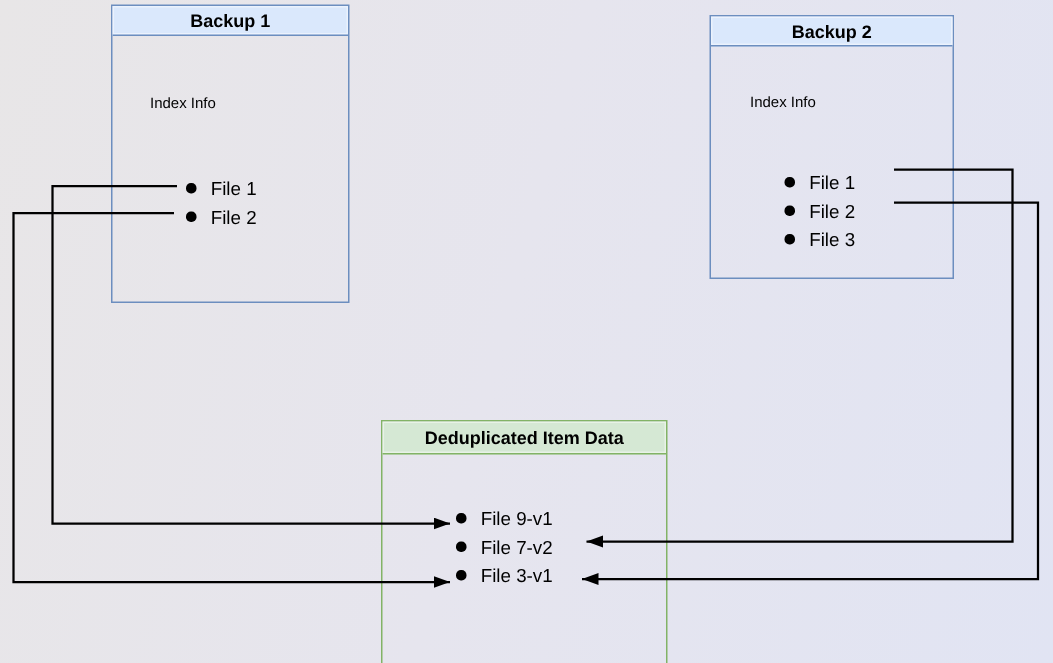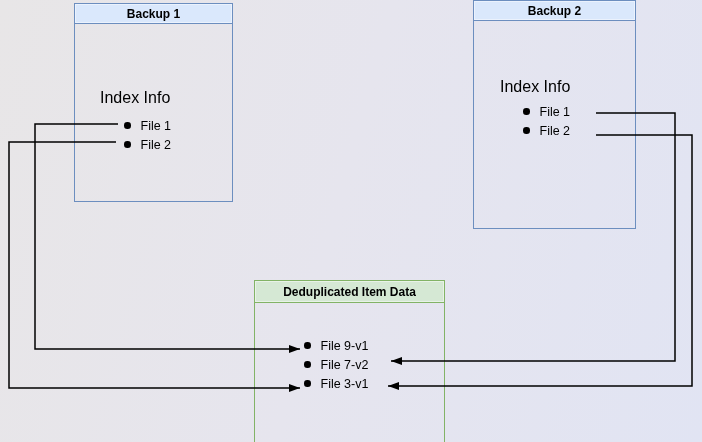--- a/index.html
+++ b/index.html
@@ -19,21 +19,21 @@
   .box.green { border:1.5px solid var(--green-border, #82b366); }
   .box-header {
     box-sizing:border-box; width:100%;
     display:flex; align-items:center; justify-content:center;
     font-size:12px; font-weight:bold;
     box-shadow:inset 0 0 0 1px rgba(255,255,255,.45);
   }
   .blue  .box-header { height:20px; background:var(--blue-fill,  #dae8fc); border-bottom:1.5px solid var(--blue-border,  #6c8ebf); }
   .green .box-header { height:22px; background:var(--green-fill, #d5e8d4); border-bottom:1.5px solid var(--green-border, #82b366); }
   .index-label {
-    position:absolute; font-size:16px; line-height:17px; white-space:nowrap;margin-top:28px;
+    position:absolute; font-size:10px; line-height:17px; white-space:nowrap;
   }
   ul.file-list {
     position:absolute; left:0; right:0; margin:0; padding:0; list-style:none;
   }
   ul.file-list li {
     display:flex; align-items:center; height:19px;
     font-size:12.5px; white-space:nowrap;
   }
   .dot {
     width:6.5px; height:6.5px; border-radius:50%; background:#000;
@@ -67,31 +67,35 @@
         <span class="dot"></span>
         <span>File 1</span>
       </li>
       <li>
         <span class="dot"></span>
         <span>File 2</span>
       </li>
     </ul>
   </div>
 
-  <div id="backup2" class="box blue" style="left:473px; top:0; width:163px; height:229px;">
+  <div id="backup2" class="box blue" style="left:473px; top:10px; width:163px; height:176px;">
     <div class="box-header">Backup 2</div>
     <div class="index-label">Index Info</div>
     <ul class="file-list">
       <li>
         <span class="dot"></span>
         <span>File 1</span>
       </li>
       <li>
         <span class="dot"></span>
         <span>File 2</span>
+      </li>
+      <li>
+        <span class="dot"></span>
+        <span>File 3</span>
       </li>
     </ul>
   </div>
 
   <div id="dedup" class="box green" style="left:254px; top:280px; width:191px; height:192px;">
     <div class="box-header">Deduplicated Item Data</div>
     <ul class="file-list">
       <li>
         <span class="dot"></span>
         <span>File 9-v1</span>

